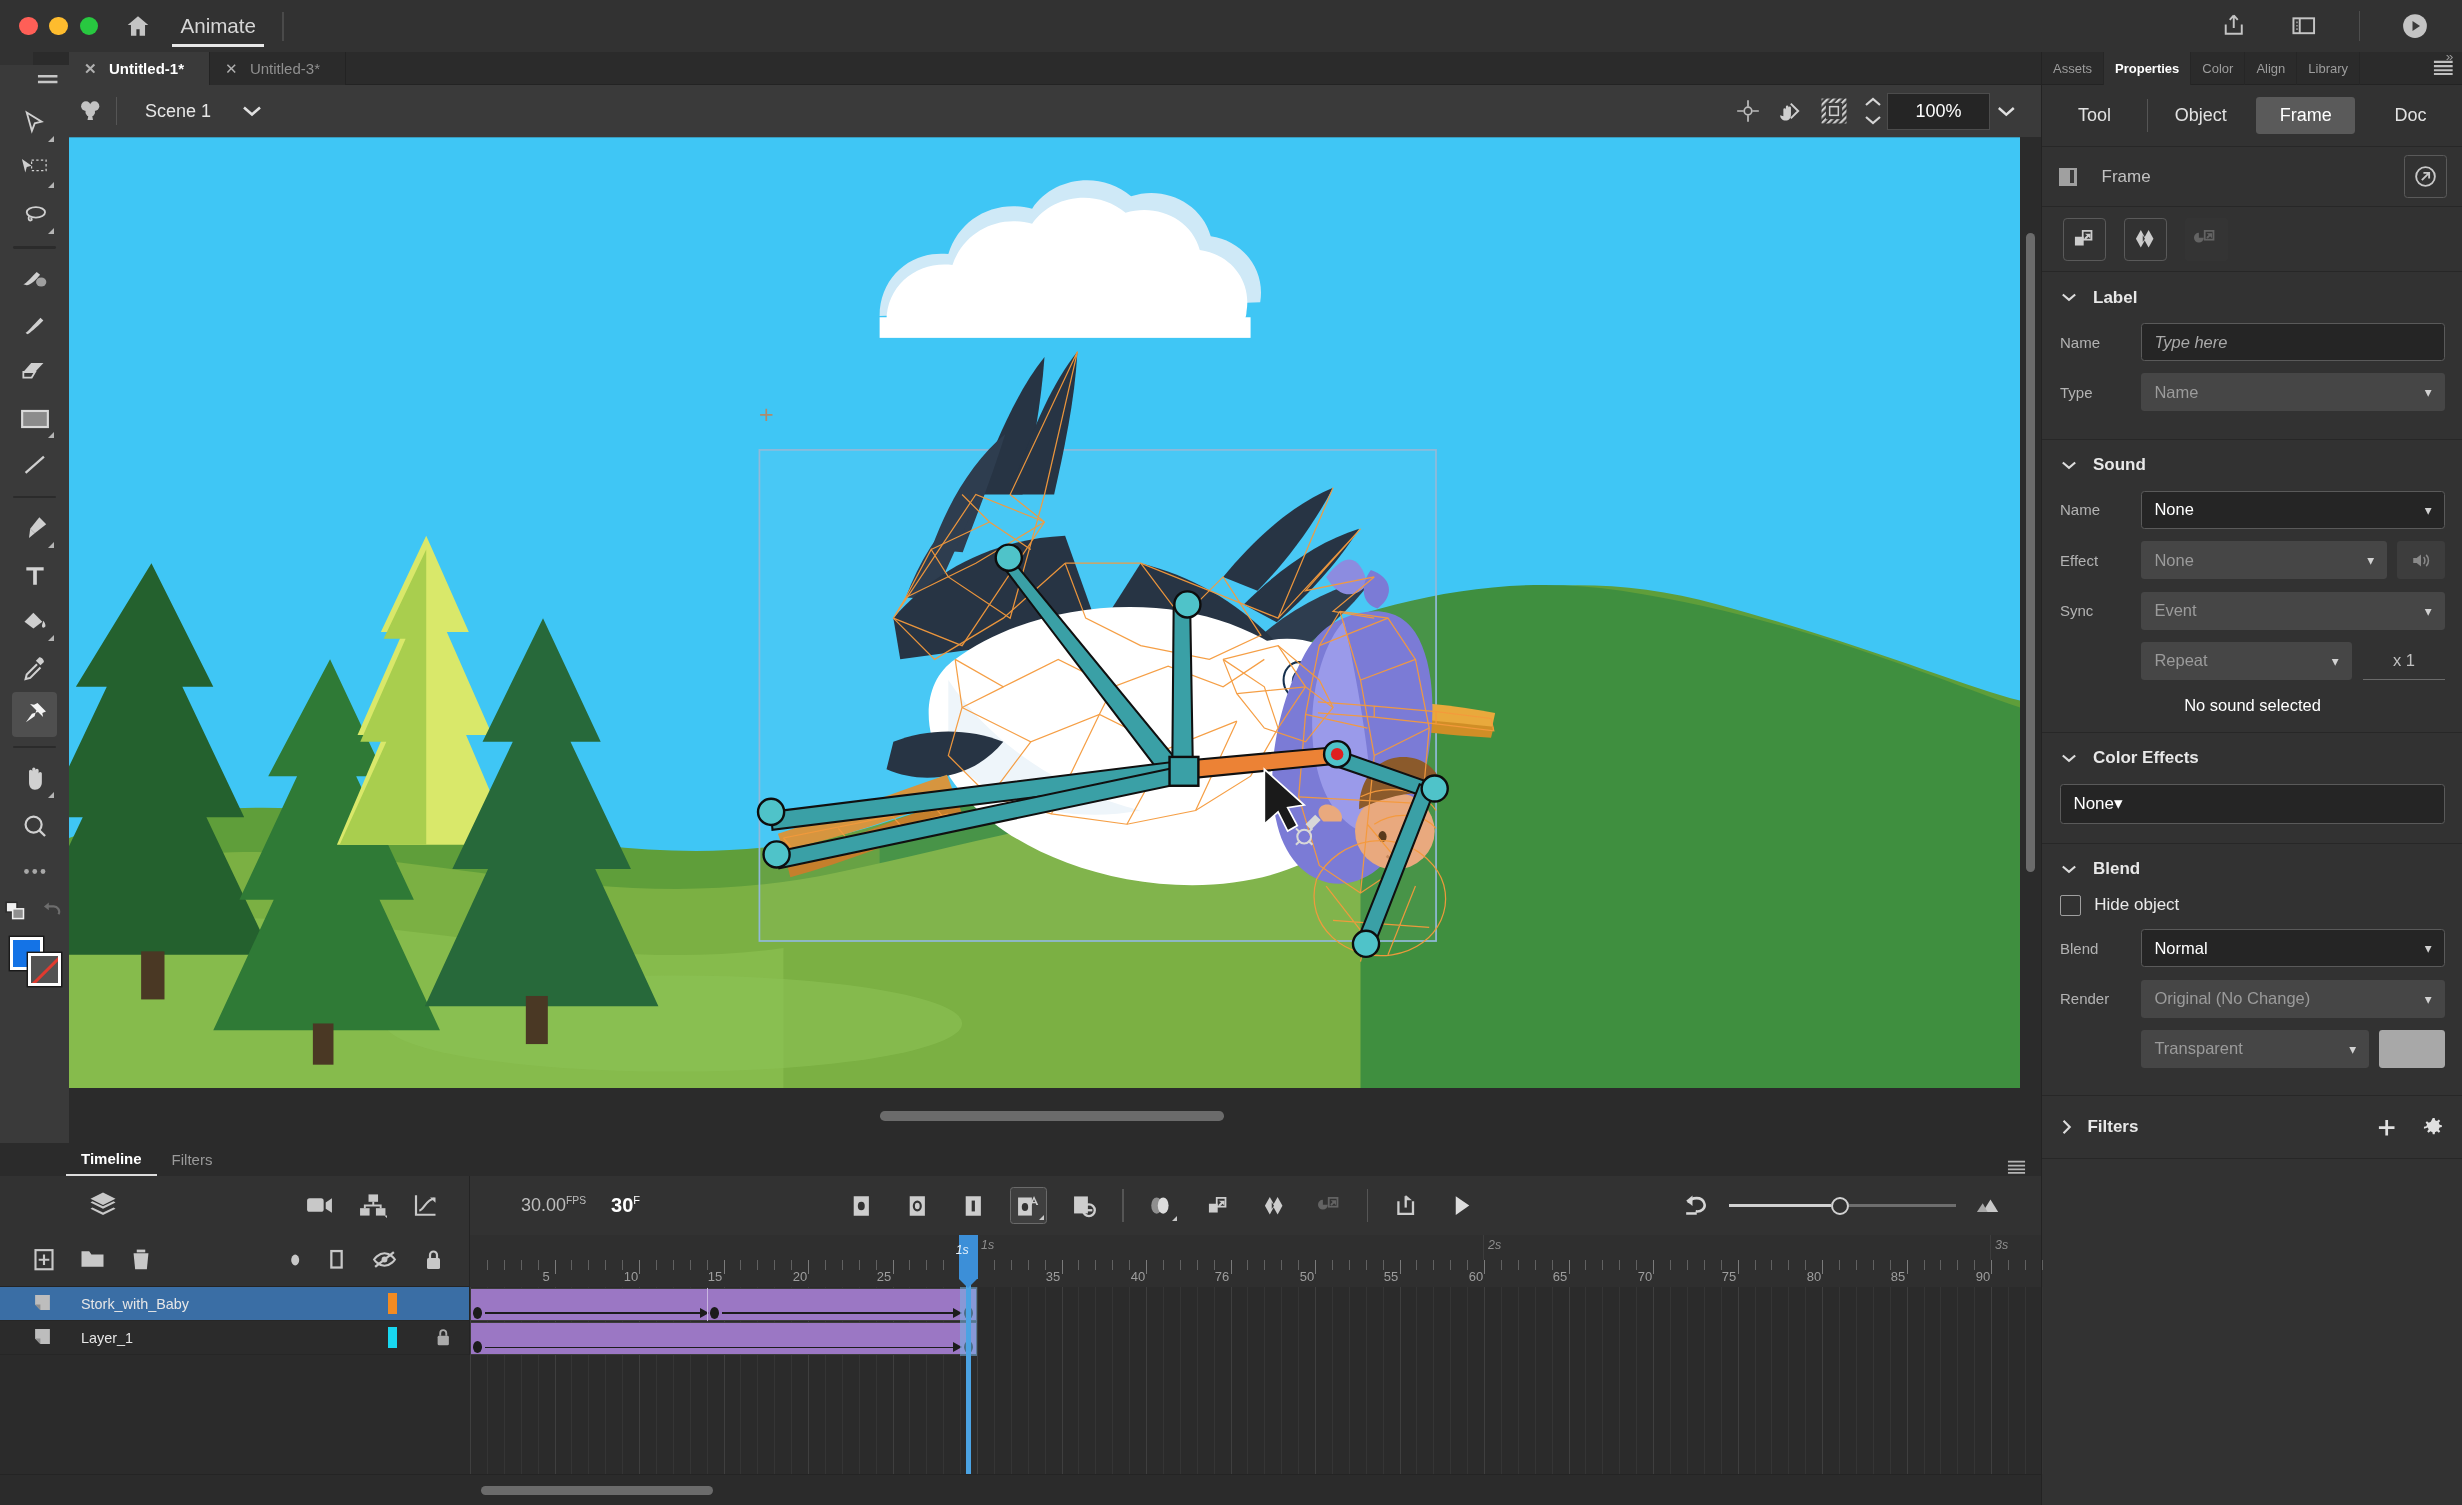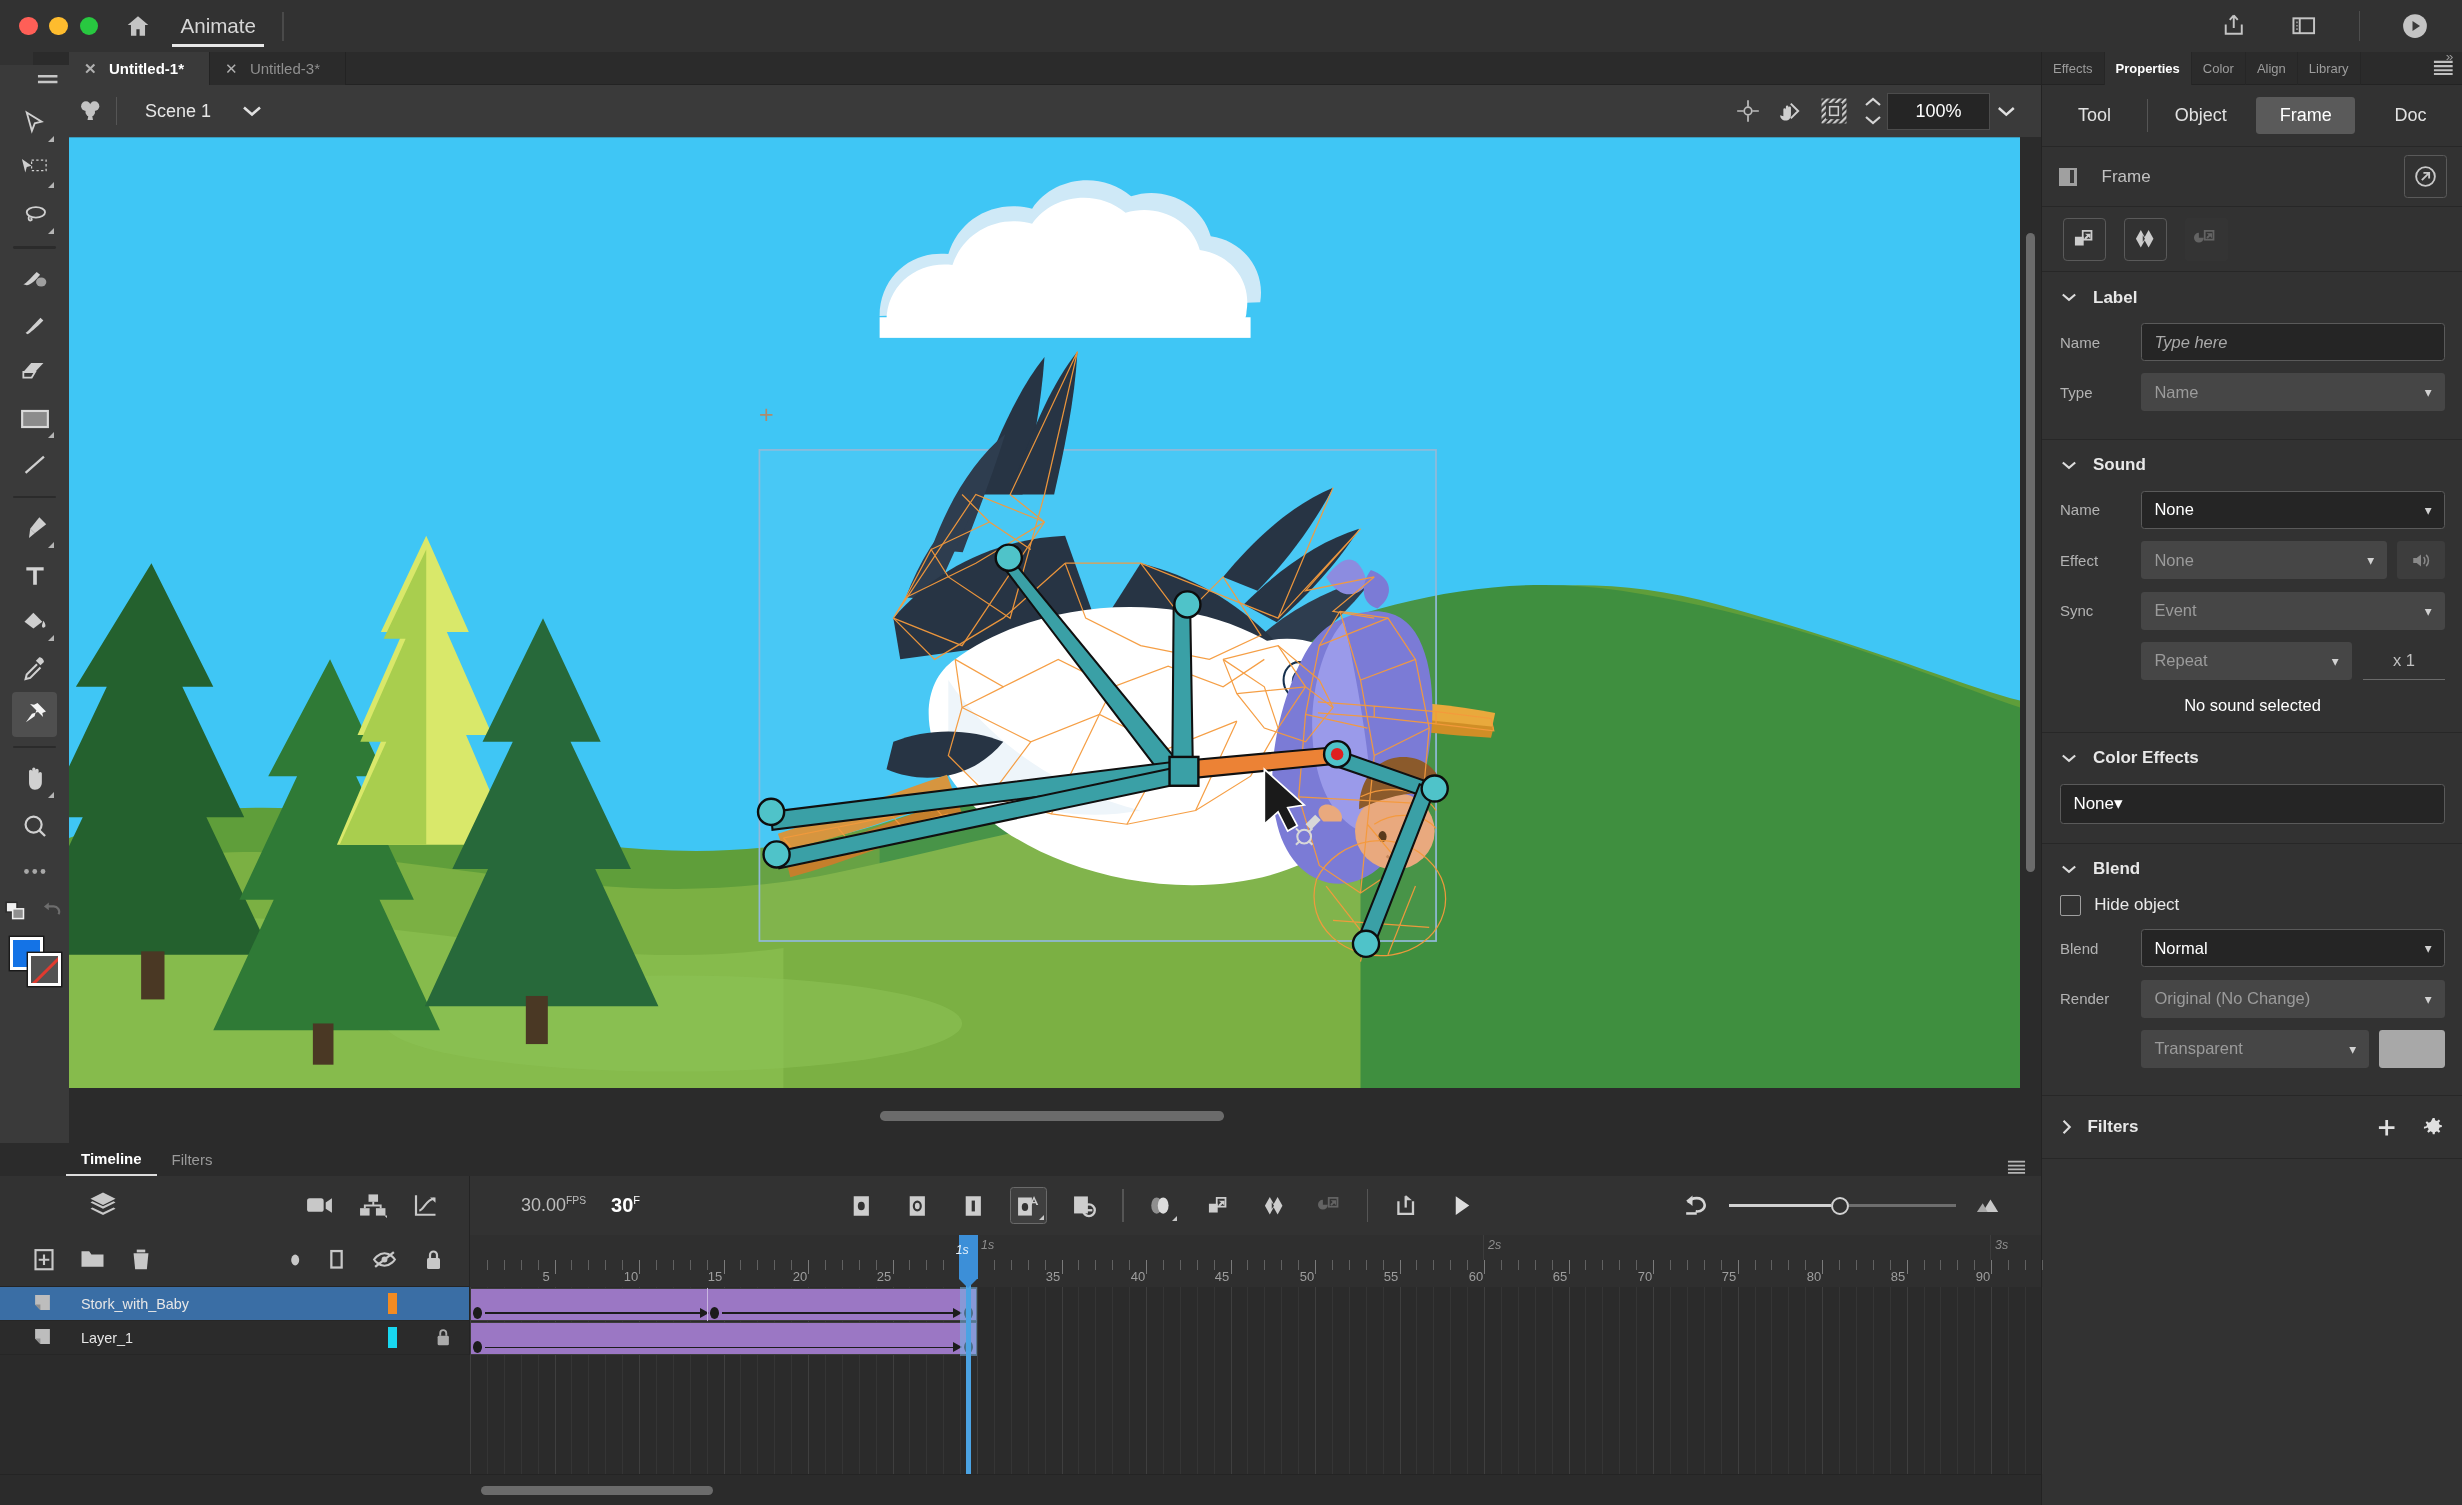--- a/index.html
+++ b/index.html
@@ -556,21 +556,21 @@
   </div>
   <div id="stage-scroll-h">
     <div id="sh-thumb"></div>
   </div>
 </div>
 
 <div id="rightpanel">
   <div id="rp-chev">»</div>
 
   <div id="rp-tabs">
-    <div class="rp-tab">Effects</div>
+    <div class="rp-tab">Assets</div>
     <div class="rp-tab active">Properties</div>
     <div class="rp-tab">Color</div>
     <div class="rp-tab">Align</div>
     <div class="rp-tab">Library</div>
     <div id="rp-menu">
       <svg width="20.6" height="15" viewBox="0 0 22 16">
           <path stroke="#c0c0c0" stroke-width="2.2" d="M1 2h20M1 6.5h20M1 11h20M1 15h20"></path>
         </svg>
     </div>
   </div>
@@ -1047,21 +1047,21 @@
       <div class="rtick" style="left: 1555px;"></div>
       <div class="rtick" style="left: 1572px;"></div>
       <div class="rlabel" style="left: 76px;">5</div>
       <div class="rlabel" style="left: 161px;">10</div>
       <div class="rlabel" style="left: 245px;">15</div>
       <div class="rlabel" style="left: 330px;">20</div>
       <div class="rlabel" style="left: 414px;">25</div>
       <div class="rlabel" style="left: 499px;">30</div>
       <div class="rlabel" style="left: 583px;">35</div>
       <div class="rlabel" style="left: 668px;">40</div>
-      <div class="rlabel" style="left: 752px;">45</div>
+      <div class="rlabel" style="left: 752px;">76</div>
       <div class="rlabel" style="left: 837px;">50</div>
       <div class="rlabel" style="left: 921px;">55</div>
       <div class="rlabel" style="left: 1006px;">60</div>
       <div class="rlabel" style="left: 1090px;">65</div>
       <div class="rlabel" style="left: 1175px;">70</div>
       <div class="rlabel" style="left: 1259px;">75</div>
       <div class="rlabel" style="left: 1344px;">80</div>
       <div class="rlabel" style="left: 1428px;">85</div>
       <div class="rlabel" style="left: 1513px;">90</div>
     </div>

